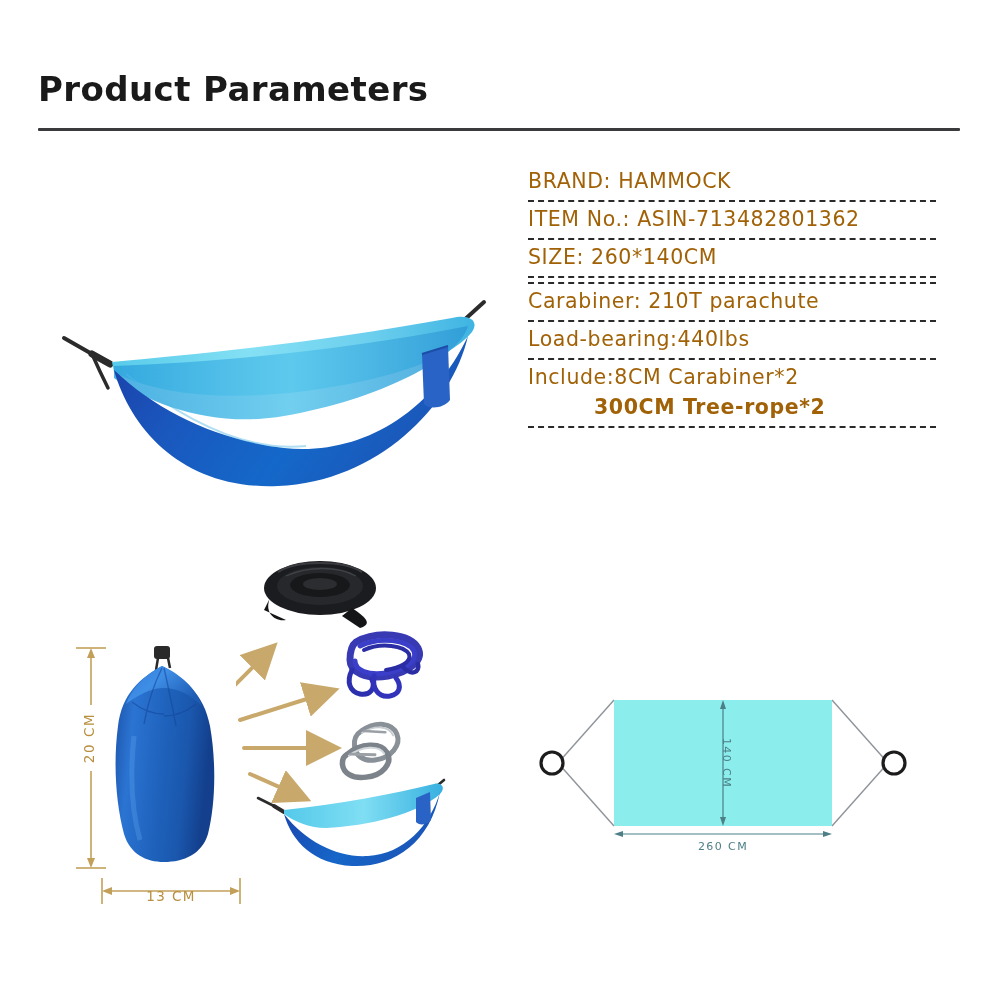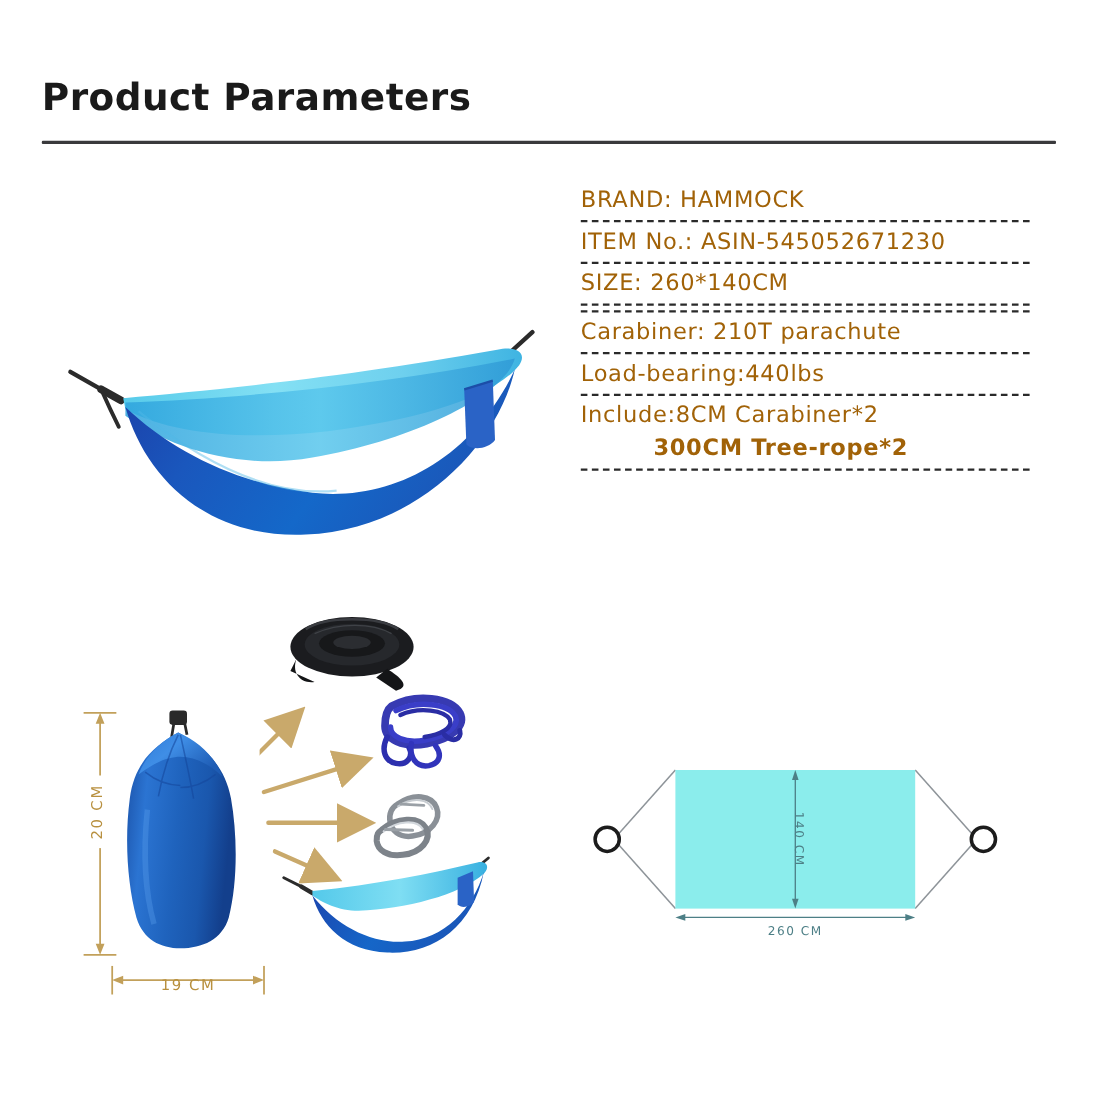--- a/index.html
+++ b/index.html
@@ -112,21 +112,21 @@
 
   <div id="spec-list">
 
     <div class="spec-row">
       <div class="spec-line">BRAND: HAMMOCK</div>
       <div class="spec-sep"></div>
     </div>
 
 
     <div class="spec-row">
-      <div class="spec-line">ITEM No.:  ASIN-545052671230</div>
+      <div class="spec-line">ITEM No.:  ASIN-713482801362</div>
       <div class="spec-sep"></div>
     </div>
 
     <div class="spec-row">
       <div class="spec-line">SIZE: 260*140CM</div>
       <div class="spec-sep"></div>
     </div>
 
     <div class="spec-row">
       <div class="spec-sep"></div>
@@ -209,21 +209,21 @@
       <svg width="146" height="34" viewBox="0 0 146 34" xmlns="http://www.w3.org/2000/svg">
         <g stroke="#c2a05a" stroke-width="1.6" fill="none">
           <line x1="4" y1="0" x2="4" y2="26"></line>
           <line x1="142" y1="0" x2="142" y2="26"></line>
           <line x1="10" y1="13" x2="136" y2="13"></line>
         </g>
         <polygon points="4,13 14,9 14,17" fill="#c2a05a"></polygon>
         <polygon points="142,13 132,9 132,17" fill="#c2a05a"></polygon>
       </svg>
     </div>
-    <div id="dim-h-label">19 CM</div>
+    <div id="dim-h-label">13 CM</div>
   </div>
 
   <div id="accessories">
 
     <svg id="acc-arrows" viewBox="0 0 260 330" xmlns="http://www.w3.org/2000/svg">
       <defs>
         <marker id="arw" markerWidth="9" markerHeight="9" refX="7" refY="4.5" orient="auto" markerUnits="strokeWidth">
           <path d="M0,0 L9,4.5 L0,9 Z" fill="#c9a96b"></path>
         </marker>
       </defs>

